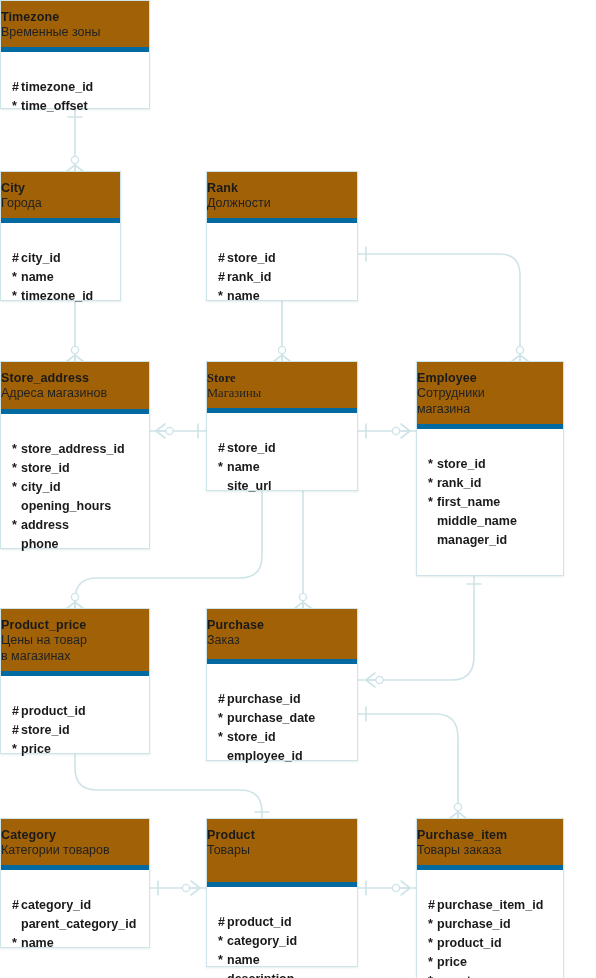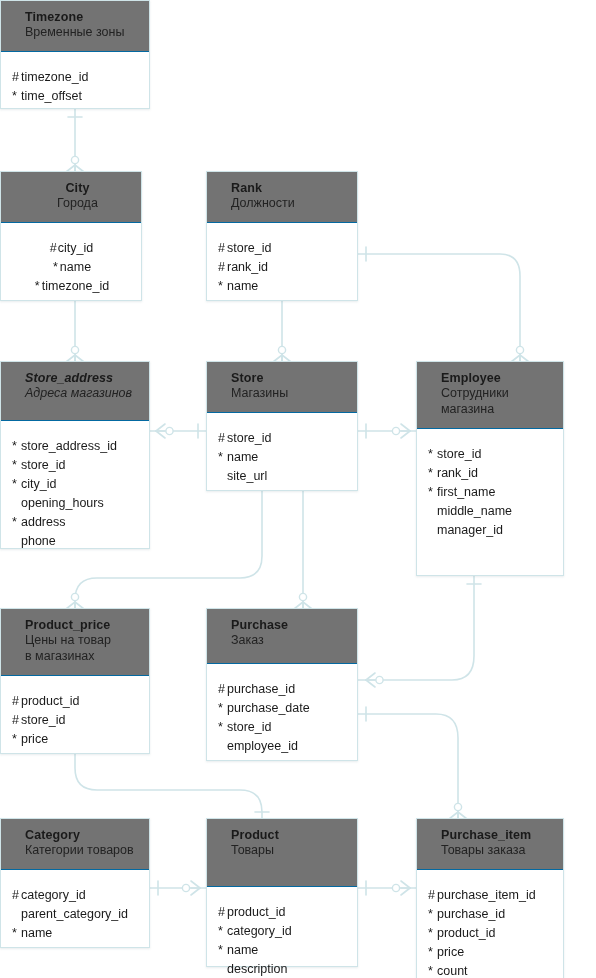--- a/index.html
+++ b/index.html
@@ -24,40 +24,41 @@
   }
   .entity {
     position: absolute;
     box-sizing: border-box;
     border: 1px solid #cfe4e8;
     background: #ffffff;
     box-shadow: 0 1px 2px rgba(120,150,155,0.18);
   }
   .entity-header {
     box-sizing: border-box;
-    background: #737373;
-    border-bottom: 1px solid #0369a1;
-    padding: 9px 11px 8px 24px;
+    background: #a16207;
+    border-bottom: 5px solid #0369a1;
+    padding: 9px 11px 8px 0;
   }
   .entity-name {
     font-size: 12.5px;
     font-weight: bold;
     color: #1a1a1a;
     line-height: 15px;
     letter-spacing: 0.1px;
   }
   .entity-subtitle {
     font-size: 12.5px;
     font-weight: normal;
     color: #222222;
     line-height: 15.5px;
   }
   .entity-body {
     box-sizing: border-box;
-    padding: 16px 11px 11px 11px;
+    padding: 26px 11px 11px 11px;
+    font-weight: bold;
   }
   .attr {
     font-size: 12.5px;
     color: #1a1a1a;
     line-height: 19px;
     white-space: nowrap;
   }
   .attr .mark {
     display: inline-block;
     width: 9px;
@@ -197,21 +198,21 @@
       <div class="entity" style="left: 0px; top: 0px; width: 150px; height: 109px;">
         <div class="entity-header" style="height: 51px;">
           <div class="entity-name">Timezone</div>
           <div class="entity-subtitle"><span>Временные зоны</span></div>
         </div>
         <div class="entity-body">
           <div class="attr"><span class="mark">#</span><span>timezone_id</span></div>
           <div class="attr"><span class="mark">*</span><span>time_offset</span></div>
         </div>
       </div>
-      <div class="entity" style="left: 0px; top: 171px; width: 142px; height: 130px; text-align: center;">
+      <div class="entity" style="left: 0px; top: 171px; width: 121px; height: 130px;">
         <div class="entity-header" style="height: 51px;">
           <div class="entity-name">City</div>
           <div class="entity-subtitle"><span>Города</span></div>
         </div>
         <div class="entity-body">
           <div class="attr"><span class="mark">#</span><span>city_id</span></div>
           <div class="attr"><span class="mark">*</span><span>name</span></div>
           <div class="attr"><span class="mark">*</span><span>timezone_id</span></div>
         </div>
       </div>
@@ -220,35 +221,35 @@
           <div class="entity-name">Rank</div>
           <div class="entity-subtitle"><span>Должности</span></div>
         </div>
         <div class="entity-body">
           <div class="attr"><span class="mark">#</span><span>store_id</span></div>
           <div class="attr"><span class="mark">#</span><span>rank_id</span></div>
           <div class="attr"><span class="mark">*</span><span>name</span></div>
         </div>
       </div>
       <div class="entity" style="left: 0px; top: 361px; width: 150px; height: 188px;">
-        <div class="entity-header" style="height: 59px; font-style: italic;">
+        <div class="entity-header" style="height: 52px;">
           <div class="entity-name">Store_address</div>
           <div class="entity-subtitle"><span>Адреса магазинов</span></div>
         </div>
         <div class="entity-body">
           <div class="attr"><span class="mark">*</span><span>store_address_id</span></div>
           <div class="attr"><span class="mark">*</span><span>store_id</span></div>
           <div class="attr"><span class="mark">*</span><span>city_id</span></div>
           <div class="attr"><span class="mark"></span><span>opening_hours</span></div>
           <div class="attr"><span class="mark">*</span><span>address</span></div>
           <div class="attr"><span class="mark"></span><span>phone</span></div>
         </div>
       </div>
       <div class="entity" style="left: 206px; top: 361px; width: 152px; height: 130px;">
-        <div class="entity-header" style="height: 51px;">
+        <div class="entity-header" style="height: 51px; font-family: Liberation Serif, serif;">
           <div class="entity-name">Store</div>
           <div class="entity-subtitle"><span>Магазины</span></div>
         </div>
         <div class="entity-body">
           <div class="attr"><span class="mark">#</span><span>store_id</span></div>
           <div class="attr"><span class="mark">*</span><span>name</span></div>
           <div class="attr"><span class="mark"></span><span>site_url</span></div>
         </div>
       </div>
       <div class="entity" style="left: 416px; top: 361px; width: 148px; height: 215px;">

